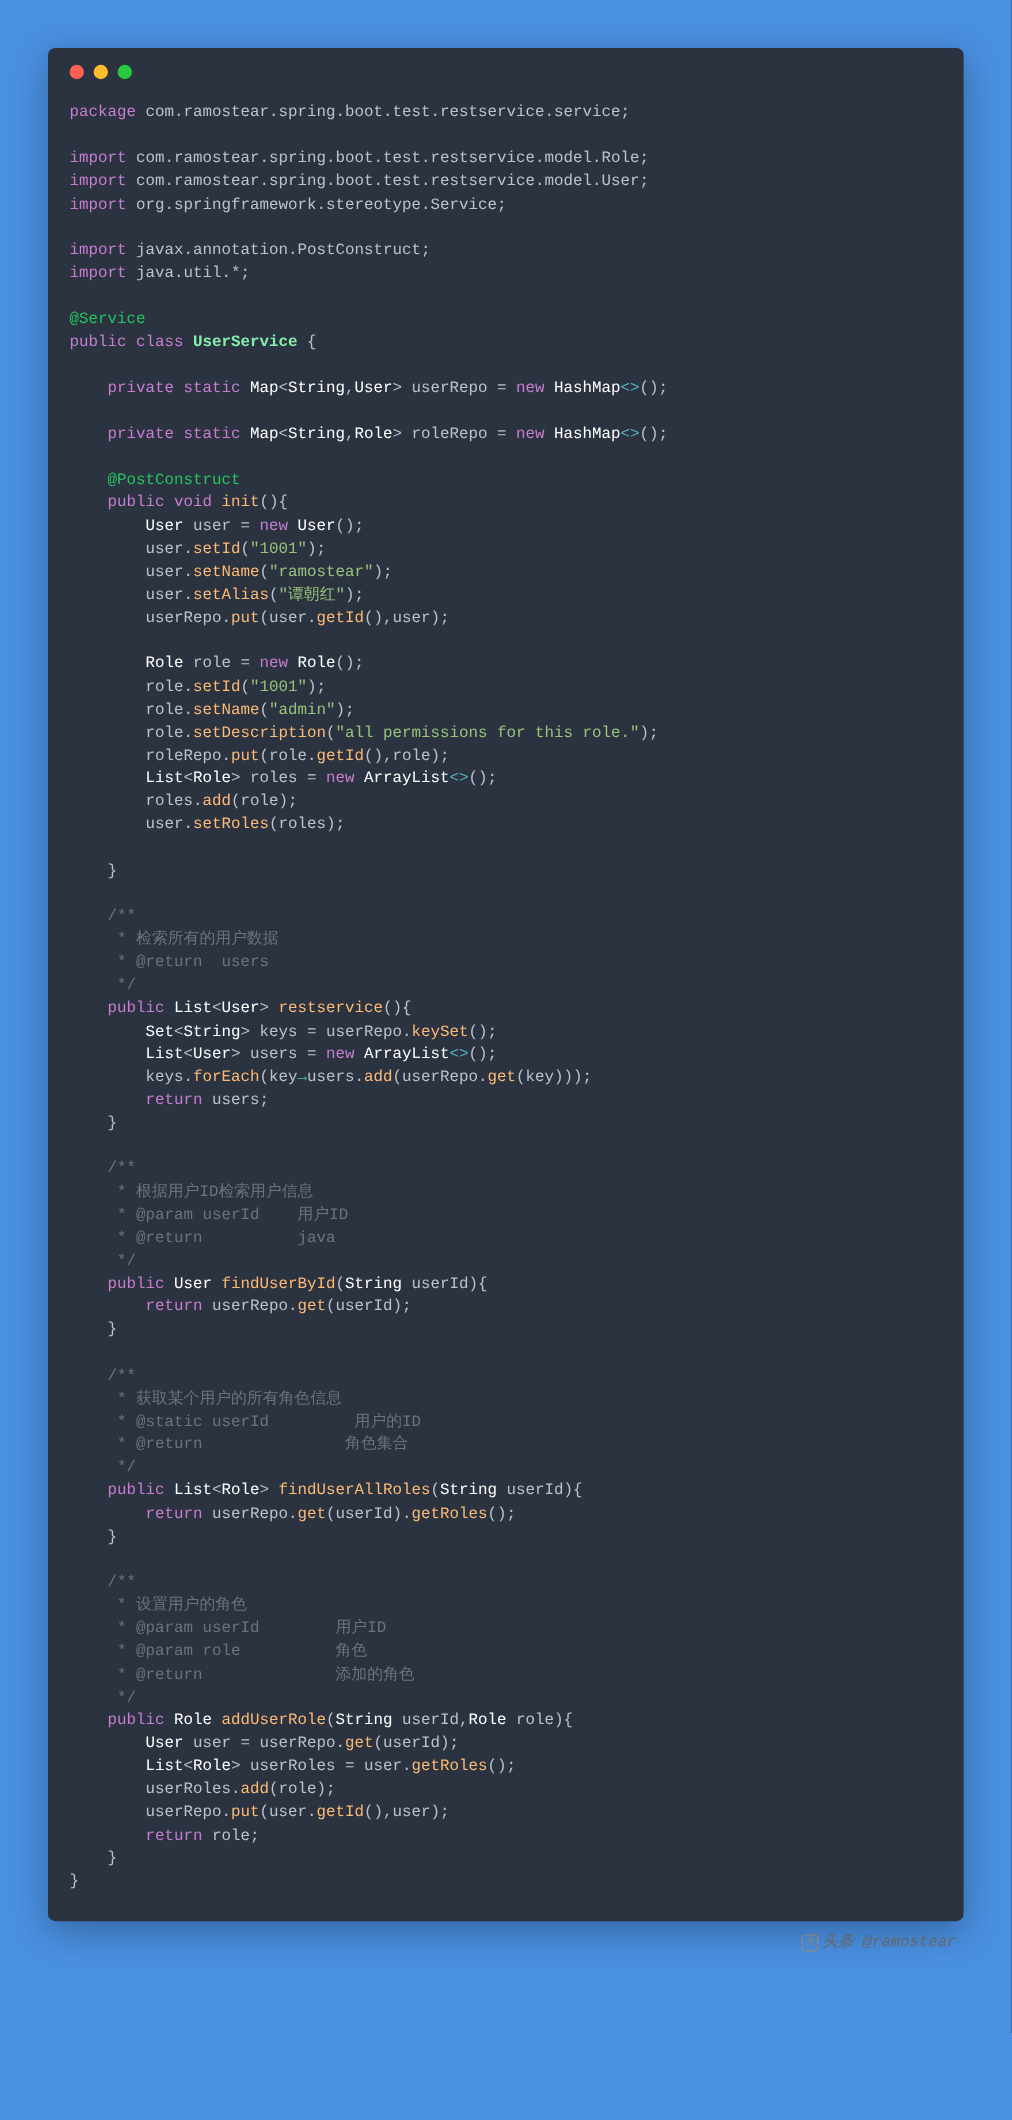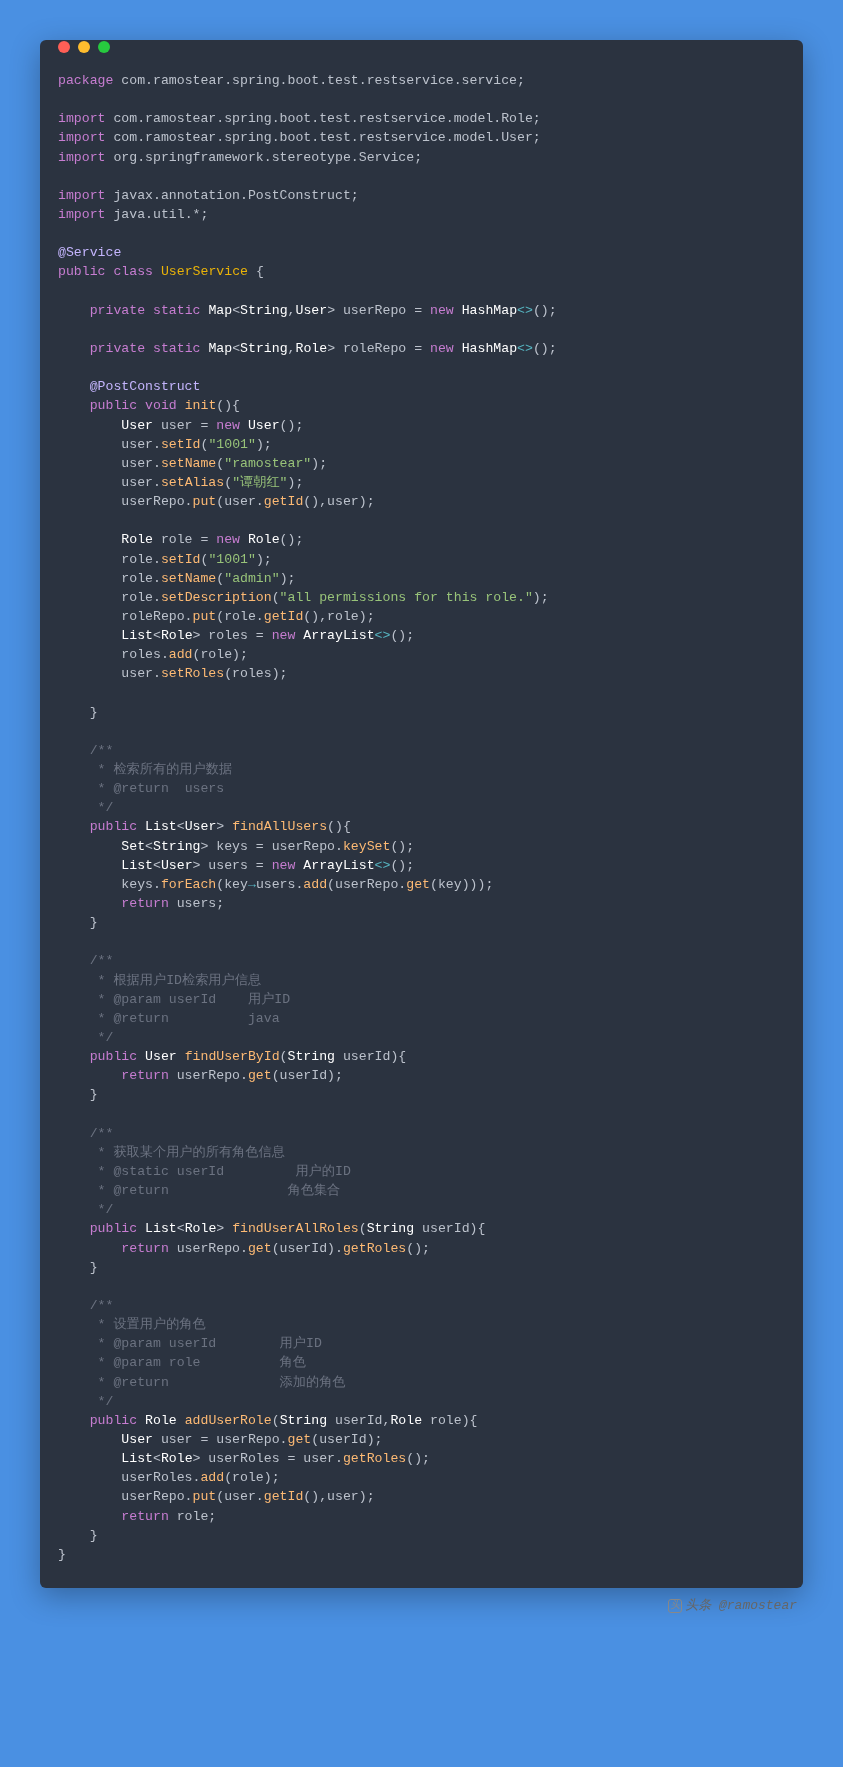--- a/index.html
+++ b/index.html
@@ -6,21 +6,21 @@
 body {
   background: #4a90e2;
   padding: 40px;
   font-family: "SF Mono", Monaco, Menlo, Consolas, "Courier New", monospace;
   min-height: 1767px;
   width: 843px;
 }
 .window {
   background: #2b3340;
   border-radius: 6px;
-  padding: 1px 18px 24px 18px;
+  padding: 14px 18px 24px 18px;
   box-shadow: 0 8px 30px rgba(0,0,0,0.3);
 }
 .titlebar {
   display: flex;
   gap: 8px;
   margin-bottom: 18px;
 }
 .dot {
   width: 12px;
   height: 12px;
@@ -31,24 +31,24 @@
 .dot-green { background: #27c93f; }
 pre {
   font-family: inherit;
   font-size: 13.2px;
   line-height: 1.45;
   color: #bcc2cc;
   white-space: pre;
 }
 .k { color: #c77dd1; }     
 .t { color: #ffffff; }     
-.fn { color: #eab308; }    
+.fn { color: #86efac; font-weight: bold; }    
 .m { color: #fdba74; }     
 .s { color: #98c379; }     
-.a { color: #c4b5fd; }     
+.a { color: #22c55e; }     
 .c { color: #6b7280; }     
 .op { color: #56b6c2; }    
 .watermark {
   position: relative;
   text-align: right;
   color: #666;
   font-size: 13px;
   margin-top: 8px;
   padding-right: 6px;
   font-style: italic;
@@ -107,21 +107,21 @@
         <span class="t">List</span>&lt;<span class="t">Role</span>&gt; roles = <span class="k">new</span> <span class="t">ArrayList</span><span class="op">&lt;&gt;</span>();
         roles.<span class="m">add</span>(role);
         user.<span class="m">setRoles</span>(roles);
 
     }
 
     <span class="c">/**
      * <span>检索所有的用户数据</span>
      * <span>@return  users</span>
      */</span>
-    <span class="k">public</span> <span class="t">List</span>&lt;<span class="t">User</span>&gt; <span class="m">findAllUsers</span>(){
+    <span class="k">public</span> <span class="t">List</span>&lt;<span class="t">User</span>&gt; <span class="m">restservice</span>(){
         <span class="t">Set</span>&lt;<span class="t">String</span>&gt; keys = userRepo.<span class="m">keySet</span>();
         <span class="t">List</span>&lt;<span class="t">User</span>&gt; users = <span class="k">new</span> <span class="t">ArrayList</span><span class="op">&lt;&gt;</span>();
         keys.<span class="m">forEach</span>(key<span class="op">→</span>users.<span class="m">add</span>(userRepo.<span class="m">get</span>(key)));
         <span class="k">return</span> users;
     }
 
     <span class="c">/**
      * <span>根据用户ID检索用户信息</span>
      * <span>@param userId    用户ID</span>
      * <span>@return          java</span>

